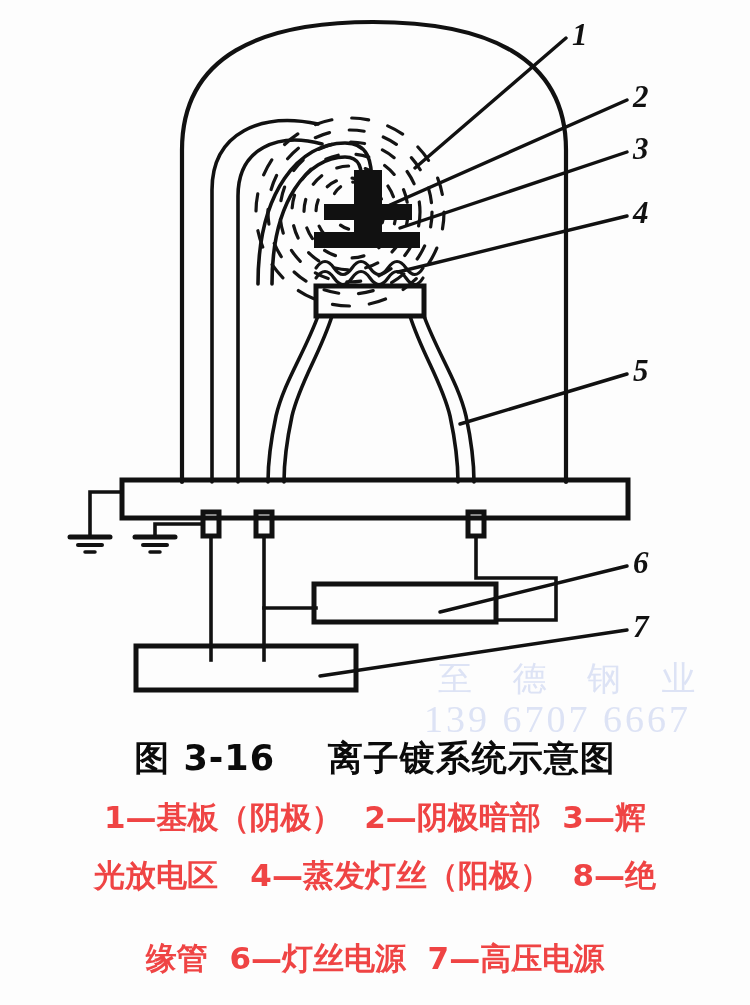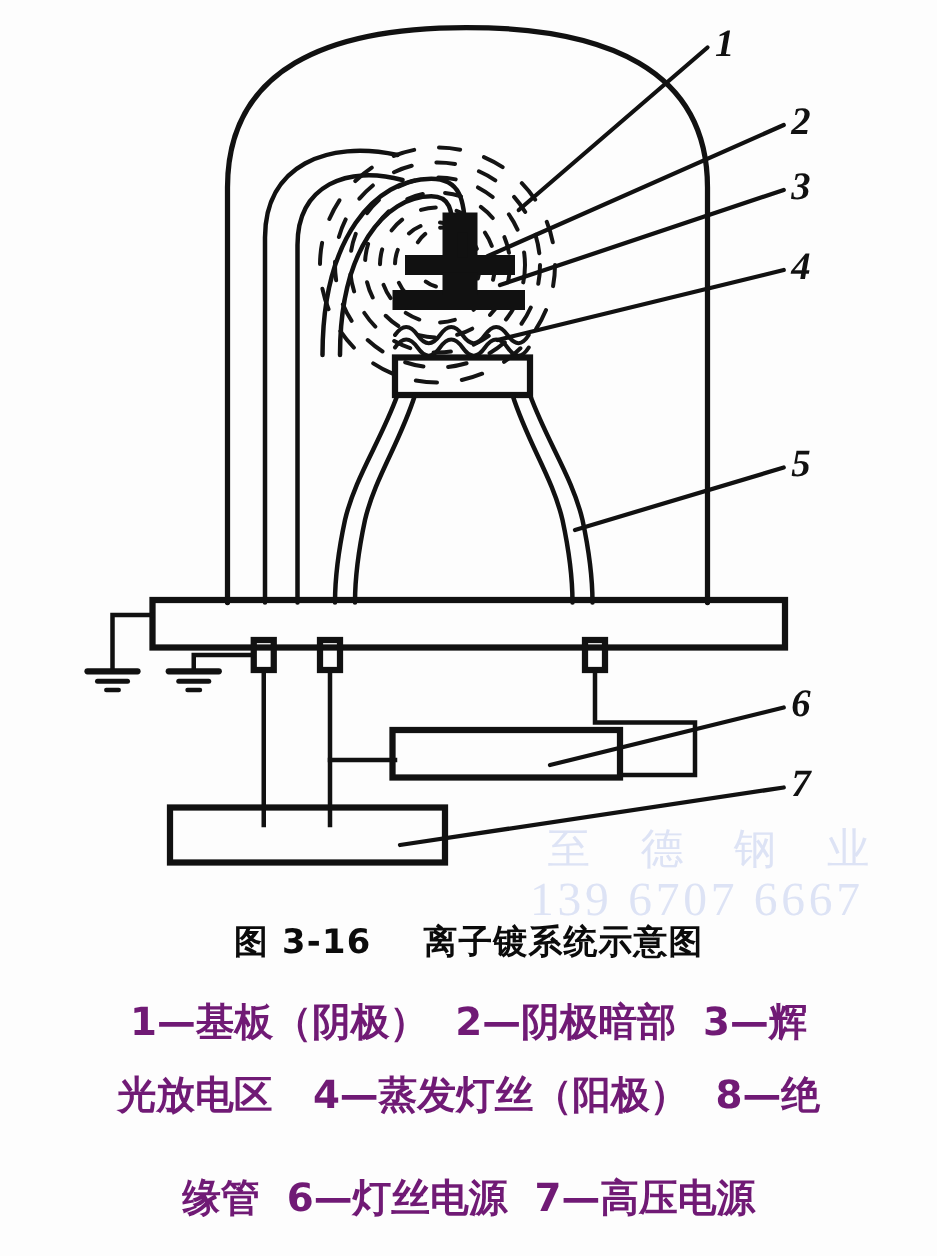--- a/index.html
+++ b/index.html
@@ -96,32 +96,32 @@
     left: 0;
     right: 0;
     text-align: center;
     font-family: "DejaVu Sans", "Liberation Sans", sans-serif;
     font-weight: bold;
     color: #0b0b0b;
     white-space: pre;
   }
   #fig-title {
     top: 735px;
-    font-size: 27px;
+    font-size: 35px;
     letter-spacing: 1px;
   }
   .legend-line {
     position: absolute;
     left: 0;
     right: 0;
     text-align: center;
     font-family: "DejaVu Sans", "Liberation Sans", sans-serif;
     font-weight: bold;
     font-size: 31px;
-    color: #701a75;
+    color: #ef4444;
     white-space: pre;
     letter-spacing: 0px;
   }
   #legend-1 { top: 797px; }
   #legend-2 { top: 855px; }
   #legend-3 { top: 938px; text-align: center; }
 </style>
 </head>
 <body>
 

